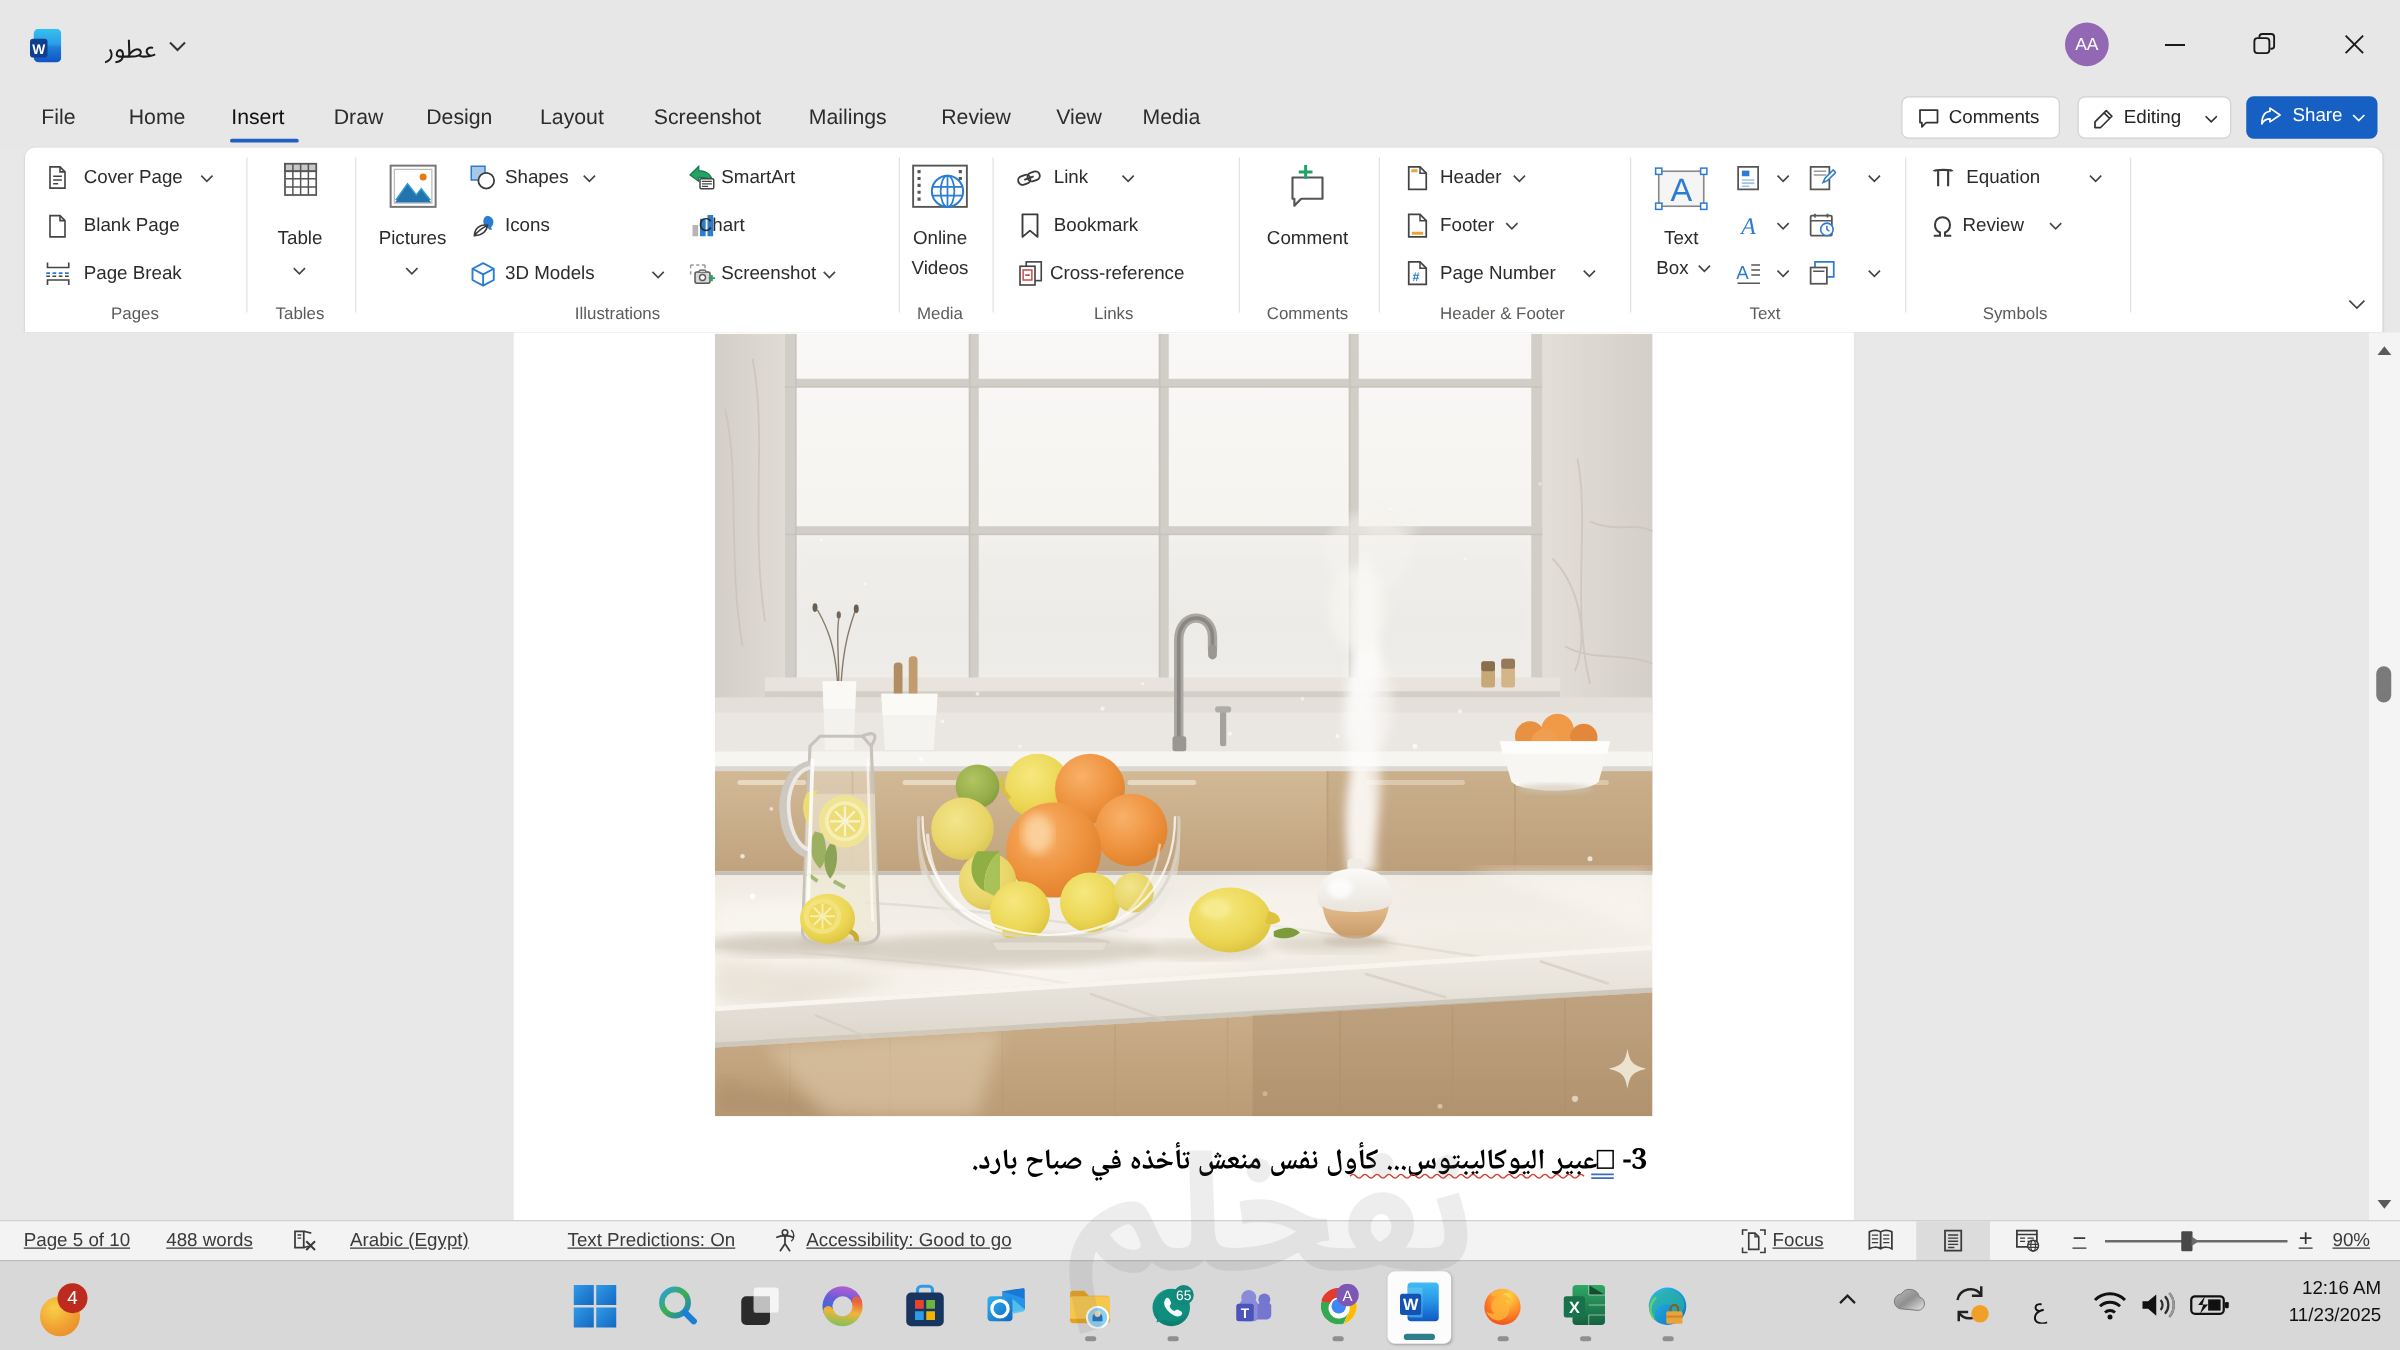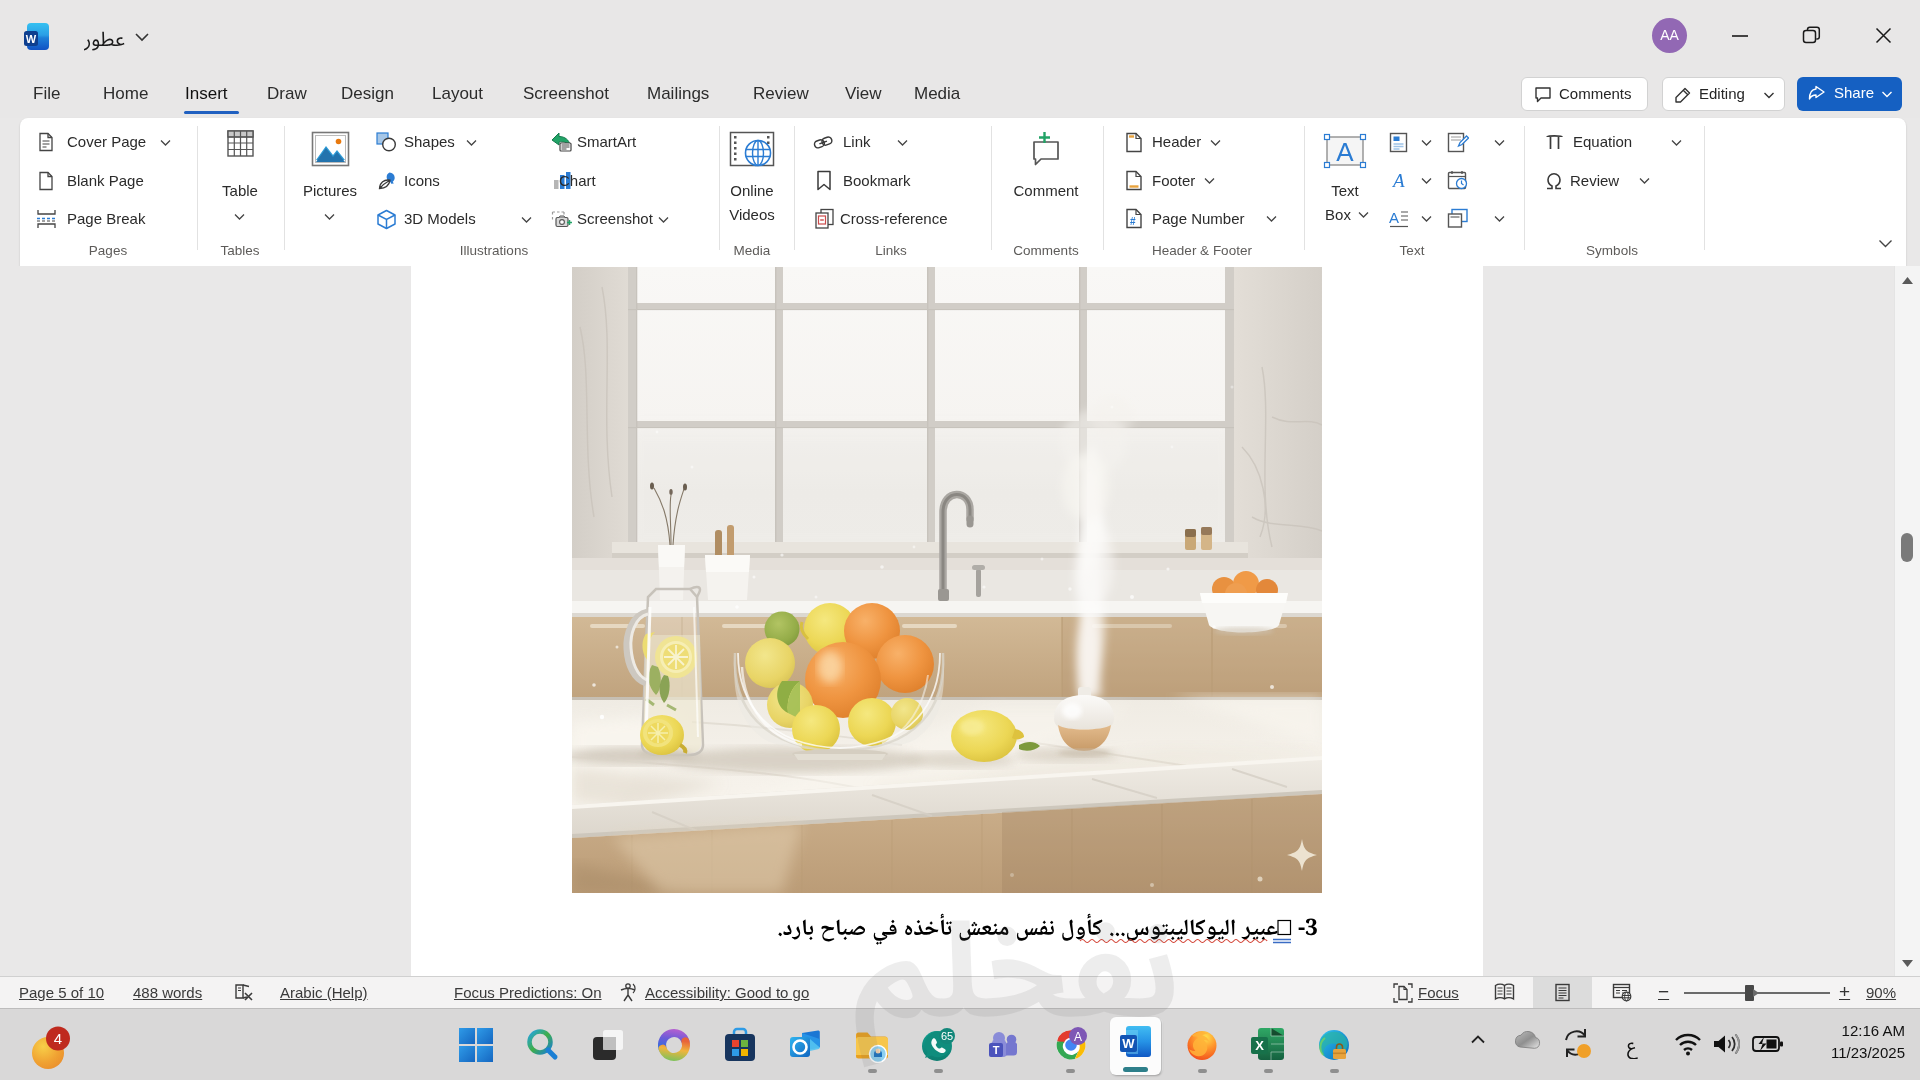--- a/index.html
+++ b/index.html
@@ -704,22 +704,22 @@
 </div>
 <div id="statusbar">
   <span style="left:19px">Page 5 of 10</span>
   <span style="left:133px">488 words</span>
   <svg style="position:absolute;left:233px;top:5px" width="22" height="22" viewBox="0 0 22 22">
       <path d="M3 3 h7 v13 h-7 z" fill="none" stroke="#3a3a3a" stroke-width="1.4"></path>
       <path d="M5 6 h3 M5 8.5 h3" stroke="#3a3a3a" stroke-width="1.1"></path>
       <path d="M10 3 l6 1.5 M10 16 l4 -1" stroke="#3a3a3a" stroke-width="1.4" fill="none"></path>
       <path d="M12 11 l7 7 M19 11 l-7 7" stroke="#3a3a3a" stroke-width="1.6"></path>
     </svg>
-  <span style="left:280px">Arabic (Help)</span>
-  <span style="left:454px">Focus Predictions: On</span>
+  <span style="left:280px">Arabic (Egypt)</span>
+  <span style="left:454px">Text Predictions: On</span>
   <svg style="position:absolute;left:617px;top:5px" width="22" height="22" viewBox="0 0 22 22">
       <circle cx="11" cy="4" r="2.2" fill="none" stroke="#3a3a3a" stroke-width="1.3"></circle>
       <path d="M4 8 c4 -2 10 -2 14 0 M11 7 v6 M11 13 l-4 6 M11 13 l4 6" stroke="#3a3a3a" stroke-width="1.4" fill="none"></path>
       <path d="M16 2 a6 6 0 0 1 0 9" stroke="#3a3a3a" stroke-width="1.2" fill="none"></path>
     </svg>
   <span style="left:645px">Accessibility: Good to go</span>
   <svg style="position:absolute;left:1393px;top:6px" width="20" height="20" viewBox="0 0 20 20">
       <path d="M1 5 v-4 h4 M15 1 h4 v4 M19 15 v4 h-4 M5 19 h-4 v-4" stroke="#3a3a3a" stroke-width="1.3" fill="none"></path>
       <path d="M6 3.5 h5 l3 3 v10 h-8 z" fill="none" stroke="#3a3a3a" stroke-width="1.3"></path>
       <path d="M11 3.5 v3 h3" fill="none" stroke="#3a3a3a" stroke-width="1.1"></path>

